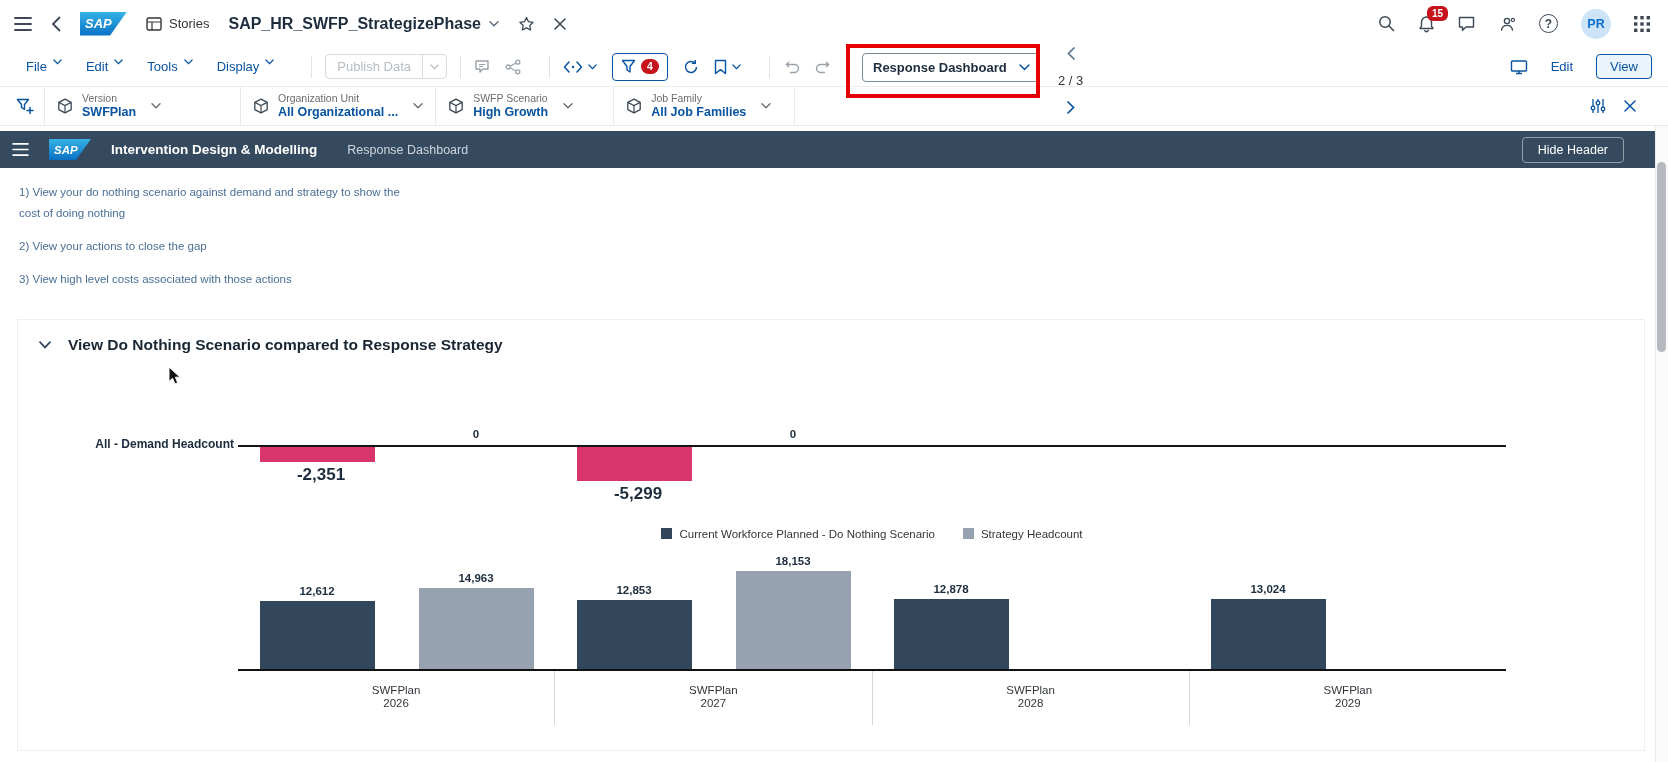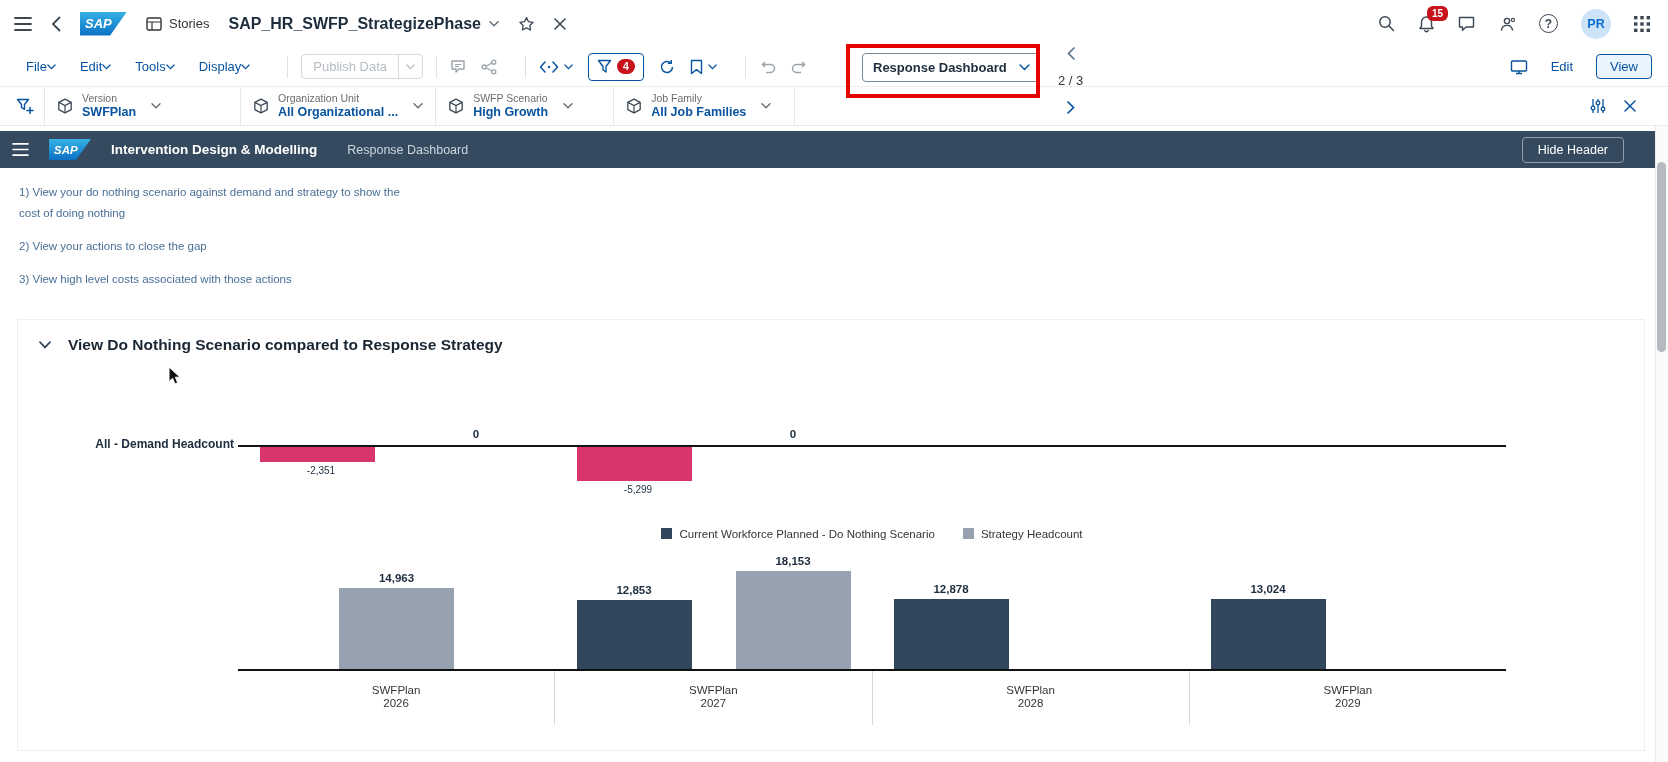--- a/index.html
+++ b/index.html
@@ -33,21 +33,21 @@
     font-size:10px; font-weight:bold; border-radius:6px; padding:2px 5px; line-height:1.1; }
   .help-circle { width:19px; height:19px; border:1.6px solid #3c4854; border-radius:50%;
     display:flex; align-items:center; justify-content:center; font-size:12px; font-weight:bold; color:#3c4854; }
   .avatar { width:30px; height:30px; border-radius:50%; background:#cde3f8; color:#0a6ed1;
     font-weight:bold; font-size:12.5px; display:flex; align-items:center; justify-content:center; }
 
   
   .toolbar { height:40px; display:flex; align-items:center; padding:0 16px 0 26px;
     border-bottom:1px solid #ebedef; position:relative; z-index:10; background:#fff; }
   .menu-btn { background:none; border:none; cursor:pointer; color:#0854a0; font-size:13px;
-    display:flex; align-items:center; margin-right:24px; padding:0; }
+    display:flex; align-items:flex-start; gap:6px; margin-right:24px; padding:0; }
   .publish { display:flex; align-items:center; border:1px solid #d5dadd; border-radius:4px;
     height:25px; color:#b6bcc2; font-size:13px; cursor:default; background:#fff; }
   .pub-label { padding:0 11px; }
   .pub-seg { border-left:1px solid #d5dadd; height:100%; display:flex; align-items:center; padding:0 7px; }
   .tb-ic { margin-right:15px; }
   .filter-btn { display:flex; align-items:center; gap:5px; border:1px solid #0854a0; border-radius:4px;
     height:28px; padding:0 8px; color:#0854a0; background:#fff; cursor:pointer; margin-right:15px; }
   .count-badge { background:#c6131c; color:#fff; border-radius:9px; font-size:10.5px;
     font-weight:bold; padding:2px 6px; line-height:1.1; }
   .page-select-wrap { position:absolute; left:862px; top:6px; }
@@ -103,21 +103,21 @@
     font-size:12px; font-weight:bold; color:#1d2d3e; }
 
   .gap-wrap { position:absolute; left:220px; top:105px; width:1268px; height:86px; }
   .gap-axis { position:absolute; left:0; top:20px; width:100%; height:2px; background:#151515; }
   .gap-row { position:absolute; inset:0; display:flex; }
   .gap-group { flex:1; display:flex; justify-content:center; gap:44px; padding:0 21px; align-items:flex-start; }
   .gap-slot { width:115px; display:flex; flex-direction:column; align-items:center; }
   .zero-label { height:20px; display:flex; align-items:flex-end; padding-bottom:5px;
     font-size:11.5px; font-weight:bold; color:#1d2d3e; }
   .gap-bar { width:115px; margin-top:22px; }
-  .gap-label { margin-top:3px; font-size:10px; font-weight:normal; color:#1d2d3e;margin-left:8px; }
+  .gap-label { margin-top:3px; font-size:17px; font-weight:bold; color:#1d2d3e;margin-left:8px; }
 
   .legend { position:absolute; left:220px; top:208px; width:1268px; display:flex;
     justify-content:center; align-items:center; gap:28px; }
   .legend-item { display:flex; align-items:flex-start; gap:7px; font-size:11.5px; color:#32363a; cursor:pointer; }
   .legend-sq { width:11px; height:11px; display:inline-block; }
 
   .main-wrap { position:absolute; left:220px; top:233px; width:1268px; height:116px;
     display:flex; align-items:flex-end; }
   .bar-group { flex:1; display:flex; justify-content:center; gap:44px; padding:0 21px; align-items:flex-end; }
   .bar-slot { width:115px; display:flex; flex-direction:column; align-items:center; justify-content:flex-end; }
@@ -502,20 +502,24 @@
         </div>
         <div class="legend-item">
           <span class="legend-sq" style="background: rgb(151, 162, 176);"></span>
           <span>Strategy Headcount</span>
         </div>
       </div>
 
     <div class="main-wrap" id="main-groups">
         <div class="bar-group">
           <div class="bar-slot">
+            <div class="bar-label">12,612</div>
+            <div class="bar" style="height: 68px; background: rgb(51, 71, 92);"></div>
+          </div>
+          <div class="bar-slot">
             <div class="bar-label">14,963</div>
             <div class="bar" style="height: 81px; background: rgb(151, 162, 176);"></div>
           </div>
         </div>
         <div class="bar-group">
           <div class="bar-slot">
             <div class="bar-label">12,853</div>
             <div class="bar" style="height: 69px; background: rgb(51, 71, 92);"></div>
           </div>
           <div class="bar-slot">

